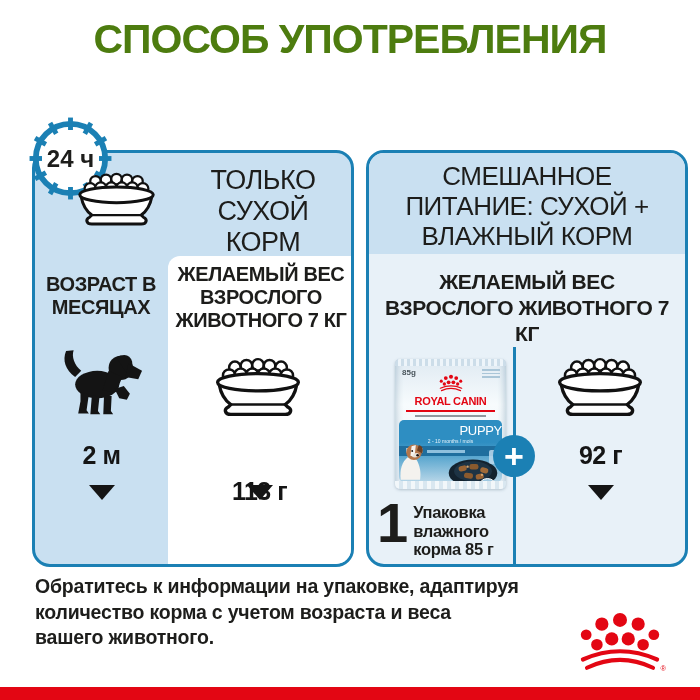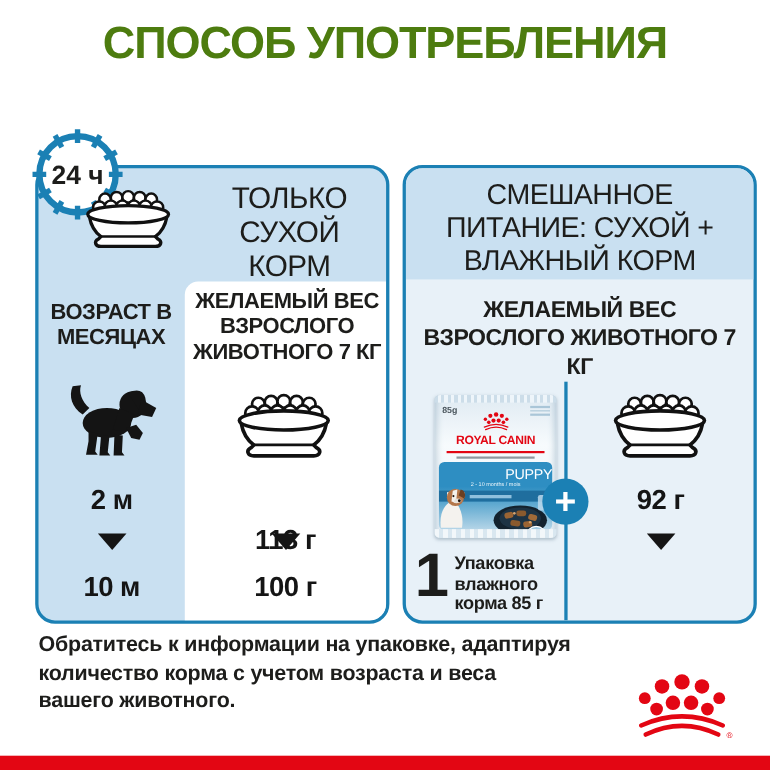--- a/index.html
+++ b/index.html
@@ -180,31 +180,29 @@
     <div class="abs white-col"></div>
 
     <div class="abs age-header">ВОЗРАСТ В МЕСЯЦАХ</div>
     <svg class="abs puppy-svg" viewBox="0 0 120 100">
       <use href="#puppy-shape" xlink:href="#puppy-shape"></use>
     </svg>
     <div class="abs val age-start">2 м</div>
     <div class="abs age-tri">
         <div class="tri"></div>
       </div>
-    <div class="abs val age-end">10 м</div>
 
     <div class="abs wc-header">ЖЕЛАЕМЫЙ ВЕС ВЗРОСЛОГО ЖИВОТНОГО 7 КГ</div>
     <svg class="abs bowl-wc" viewBox="0 0 120 80">
       <use href="#bowl-shape" xlink:href="#bowl-shape"></use>
     </svg>
     <div class="abs val wt-start">113 г</div>
     <div class="abs wt-tri">
         <div class="tri"></div>
       </div>
-    <div class="abs val wt-end">100 г</div>
   </div>
 
   <div class="abs panel panel-right">
     <div class="abs rp-header-bg"></div>
     <div class="abs rp-header">СМЕШАННОЕ ПИТАНИЕ: СУХОЙ + ВЛАЖНЫЙ КОРМ</div>
     <div class="abs rp-sub">ЖЕЛАЕМЫЙ ВЕС ВЗРОСЛОГО ЖИВОТНОГО 7 КГ</div>
     <div class="abs rp-divider"></div>
 
     <div class="abs pouch">
       <div class="pouch-crimp-top"></div>

